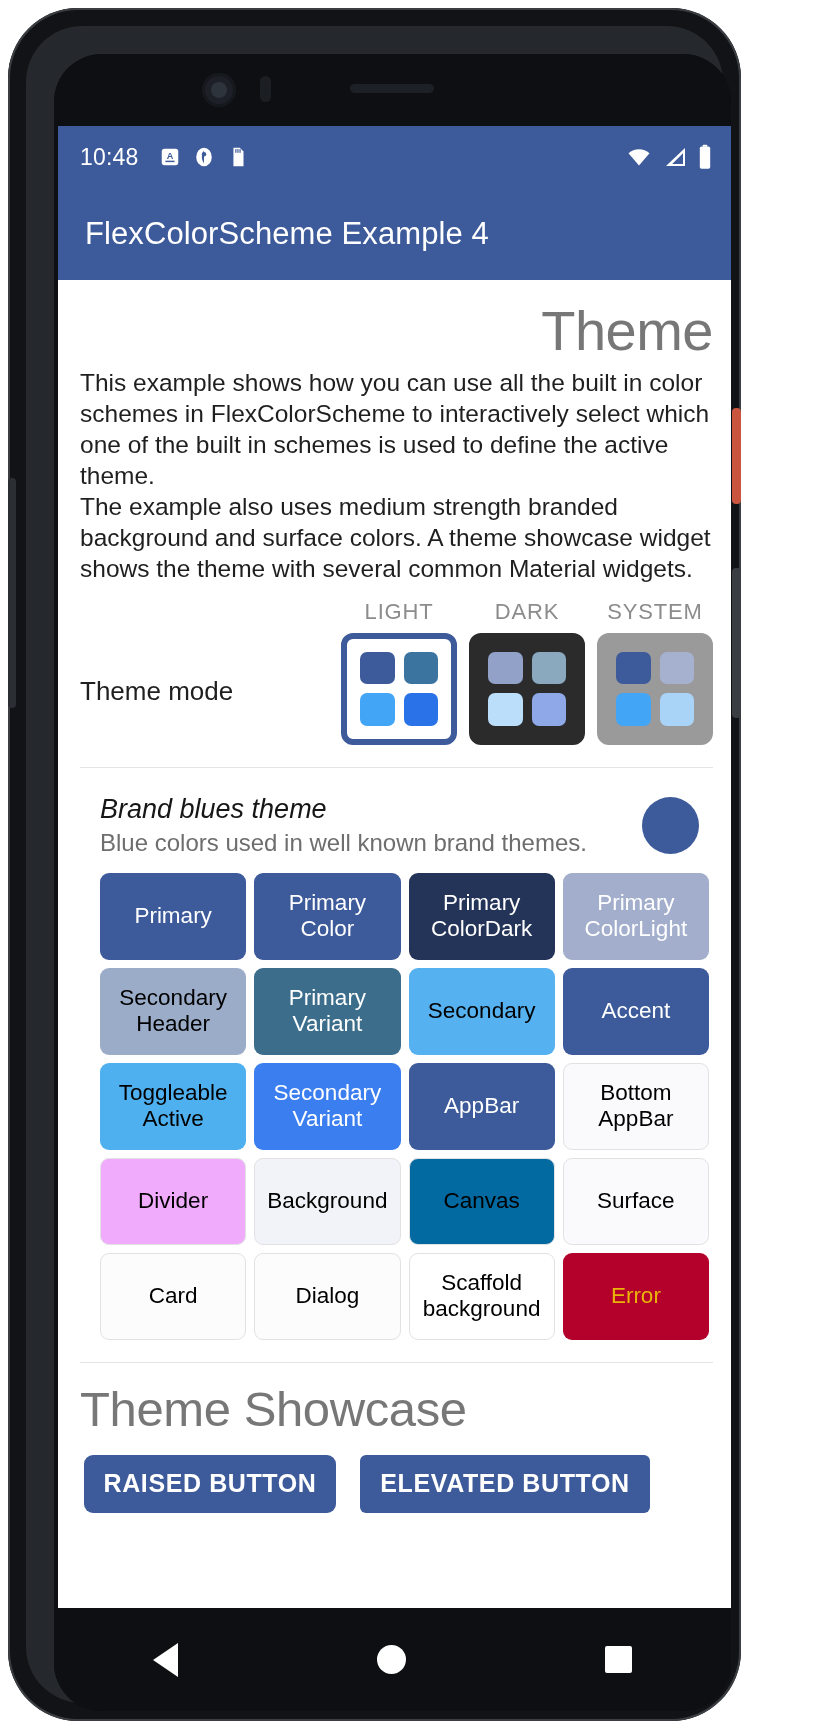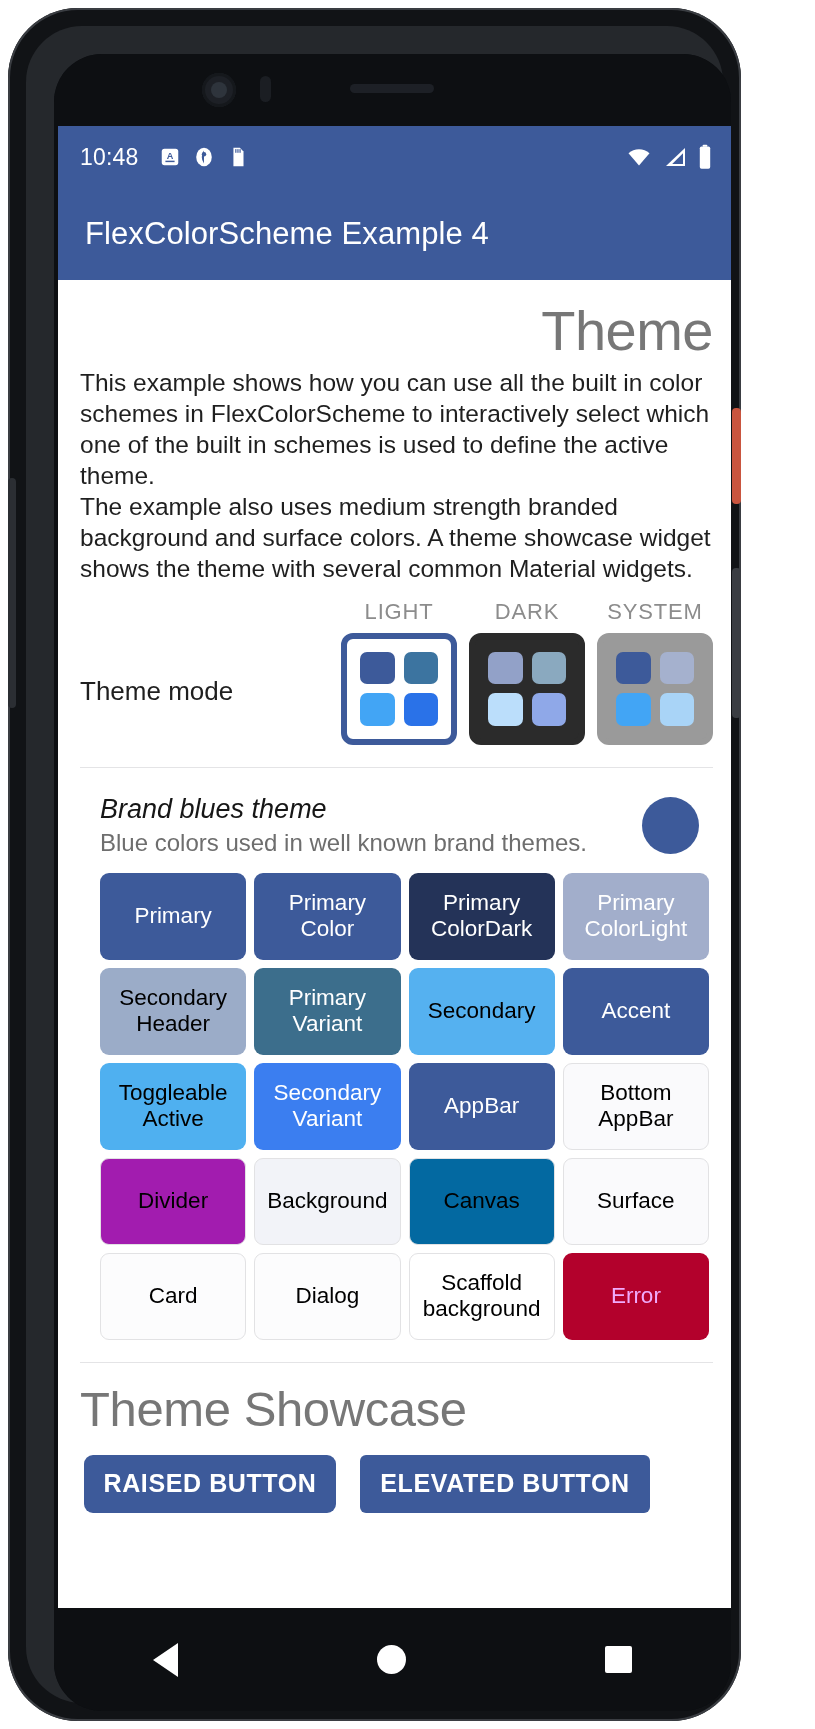--- a/index.html
+++ b/index.html
@@ -419,29 +419,29 @@
 Variant</div>
                 <div class="swatch" style="background: rgb(85, 177, 240); color: rgb(0, 0, 0);">Secondary</div>
                 <div class="swatch" style="background: rgb(61, 90, 154); color: rgb(255, 255, 255);">Accent</div>
                 <div class="swatch" style="background: rgb(79, 176, 240); color: rgb(0, 0, 0);">Toggleable
 Active</div>
                 <div class="swatch" style="background: rgb(59, 126, 240); color: rgb(255, 255, 255);">Secondary
 Variant</div>
                 <div class="swatch" style="background: rgb(61, 90, 154); color: rgb(255, 255, 255);">AppBar</div>
                 <div class="swatch bordered" style="background: rgb(250, 250, 252); color: rgb(0, 0, 0);">Bottom
 AppBar</div>
-                <div class="swatch bordered" style="background: #a21caf; color: rgb(0, 0, 0); text-align: right;">Divider</div>
+                <div class="swatch bordered" style="background: #f0abfc; color: rgb(0, 0, 0); text-align: right;">Divider</div>
                 <div class="swatch bordered" style="background: rgb(242, 243, 248); color: rgb(0, 0, 0);">Background</div>
                 <div class="swatch bordered" style="background: #0369a1; color: rgb(0, 0, 0);">Canvas</div>
                 <div class="swatch bordered" style="background: rgb(250, 250, 252); color: rgb(0, 0, 0);">Surface</div>
                 <div class="swatch bordered" style="background: rgb(252, 252, 253); color: rgb(0, 0, 0);">Card</div>
                 <div class="swatch bordered" style="background: rgb(252, 252, 253); color: rgb(0, 0, 0);">Dialog</div>
                 <div class="swatch bordered" style="background: rgb(255, 255, 255); color: rgb(0, 0, 0);">Scaffold
 background</div>
-                <div class="swatch" style="background: rgb(179, 1, 44); color: #f0abfc;">Error</div>
+                <div class="swatch" style="background: rgb(179, 1, 44); color: #eab308;">Error</div>
               </div>
 
             <hr class="divrule">
 
             <div class="showcase-title">Theme Showcase</div>
 
             <div class="show-btn-row">
               <div class="show-btn raised">RAISED BUTTON</div>
               <div class="show-btn elevated">ELEVATED BUTTON</div>
             </div>

